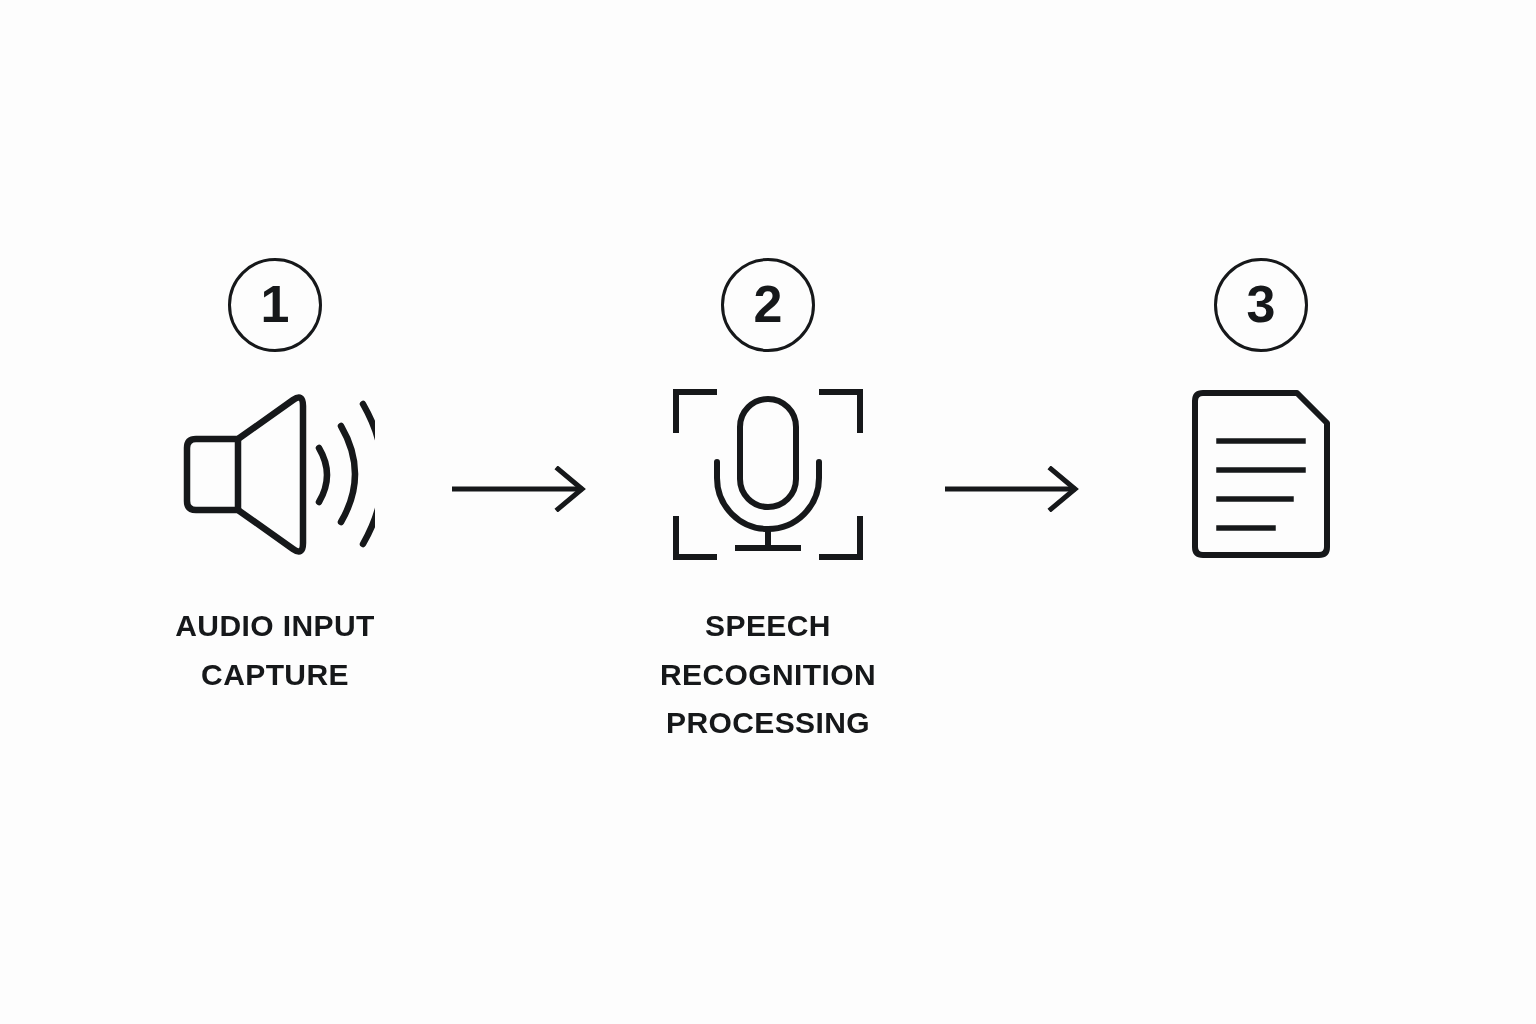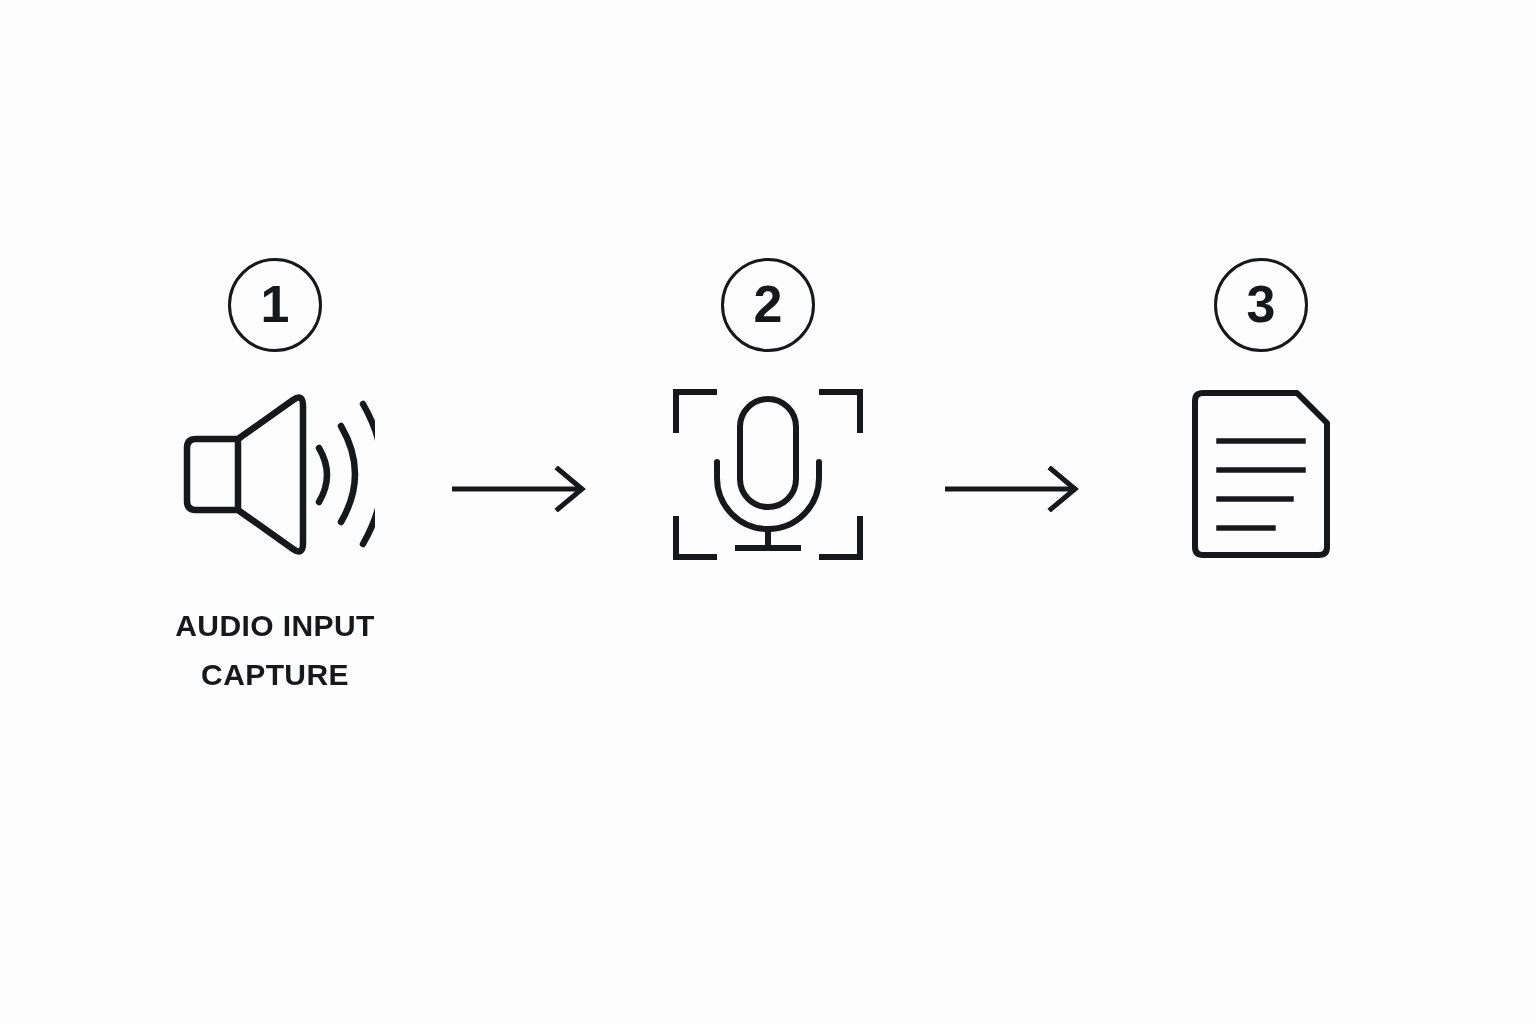--- a/index.html
+++ b/index.html
@@ -140,20 +140,22 @@
           <rect x="72" y="17" width="56" height="108" rx="28" ry="28" stroke="#16181A" stroke-width="6" fill="none"></rect>
 
           <path d="M49 80 v16 a51 51 0 0 0 102 0 V80" stroke="#16181A" stroke-width="6" stroke-linecap="round" fill="none"></path>
 
           <path d="M100 147 V166" stroke="#16181A" stroke-width="6" stroke-linecap="square"></path>
 
           <path d="M70 166 H130" stroke="#16181A" stroke-width="6" stroke-linecap="square"></path>
         </svg>
       </div>
 
+      <div class="step-label">SPEECH RECOGNITION
+PROCESSING</div>
     </div>
 
     <div class="connector">
       <svg width="140" height="46" viewBox="0 0 140 46" fill="none">
         <path d="M2 23 H128" stroke="#16181A" stroke-width="5" stroke-linecap="square"></path>
         <path d="M106 3 L130 23 L106 43" stroke="#16181A" stroke-width="5" stroke-linecap="square" stroke-linejoin="miter" fill="none"></path>
       </svg>
     </div>
 
     <div class="step">

